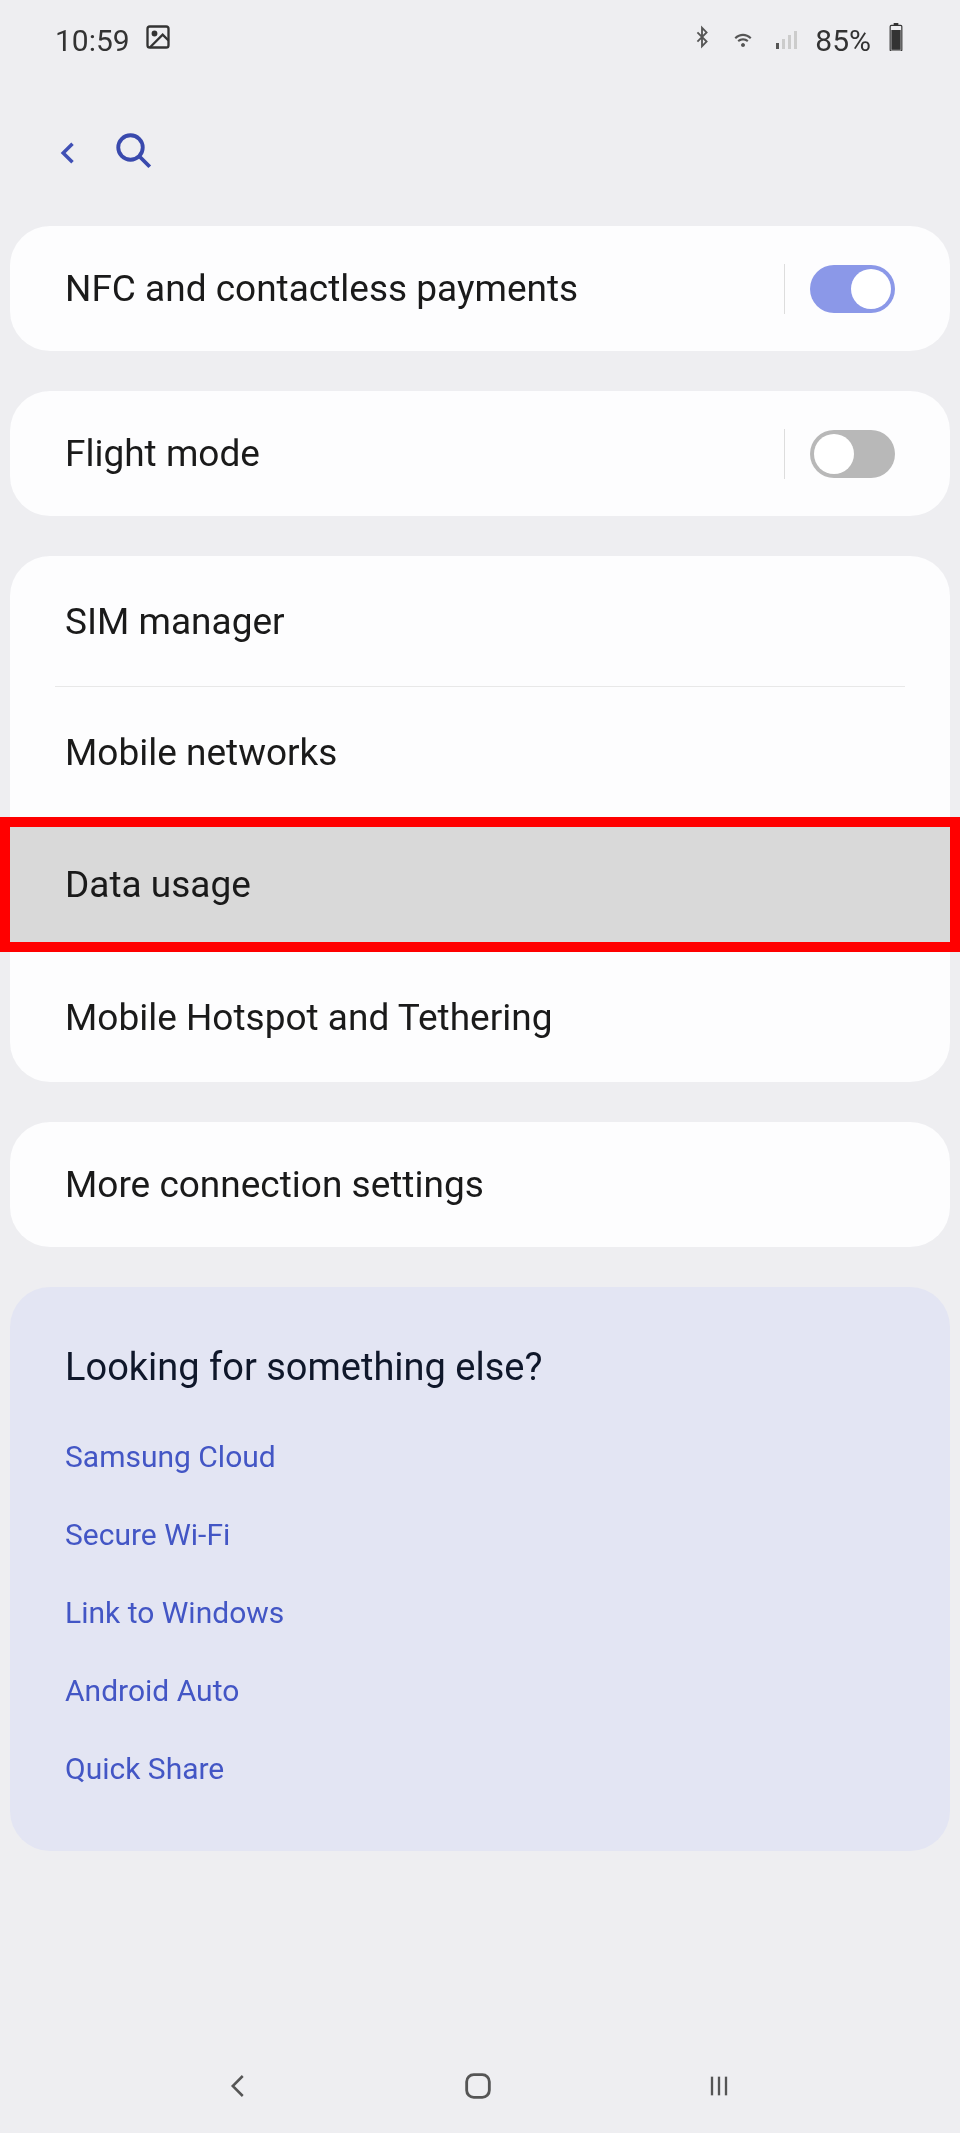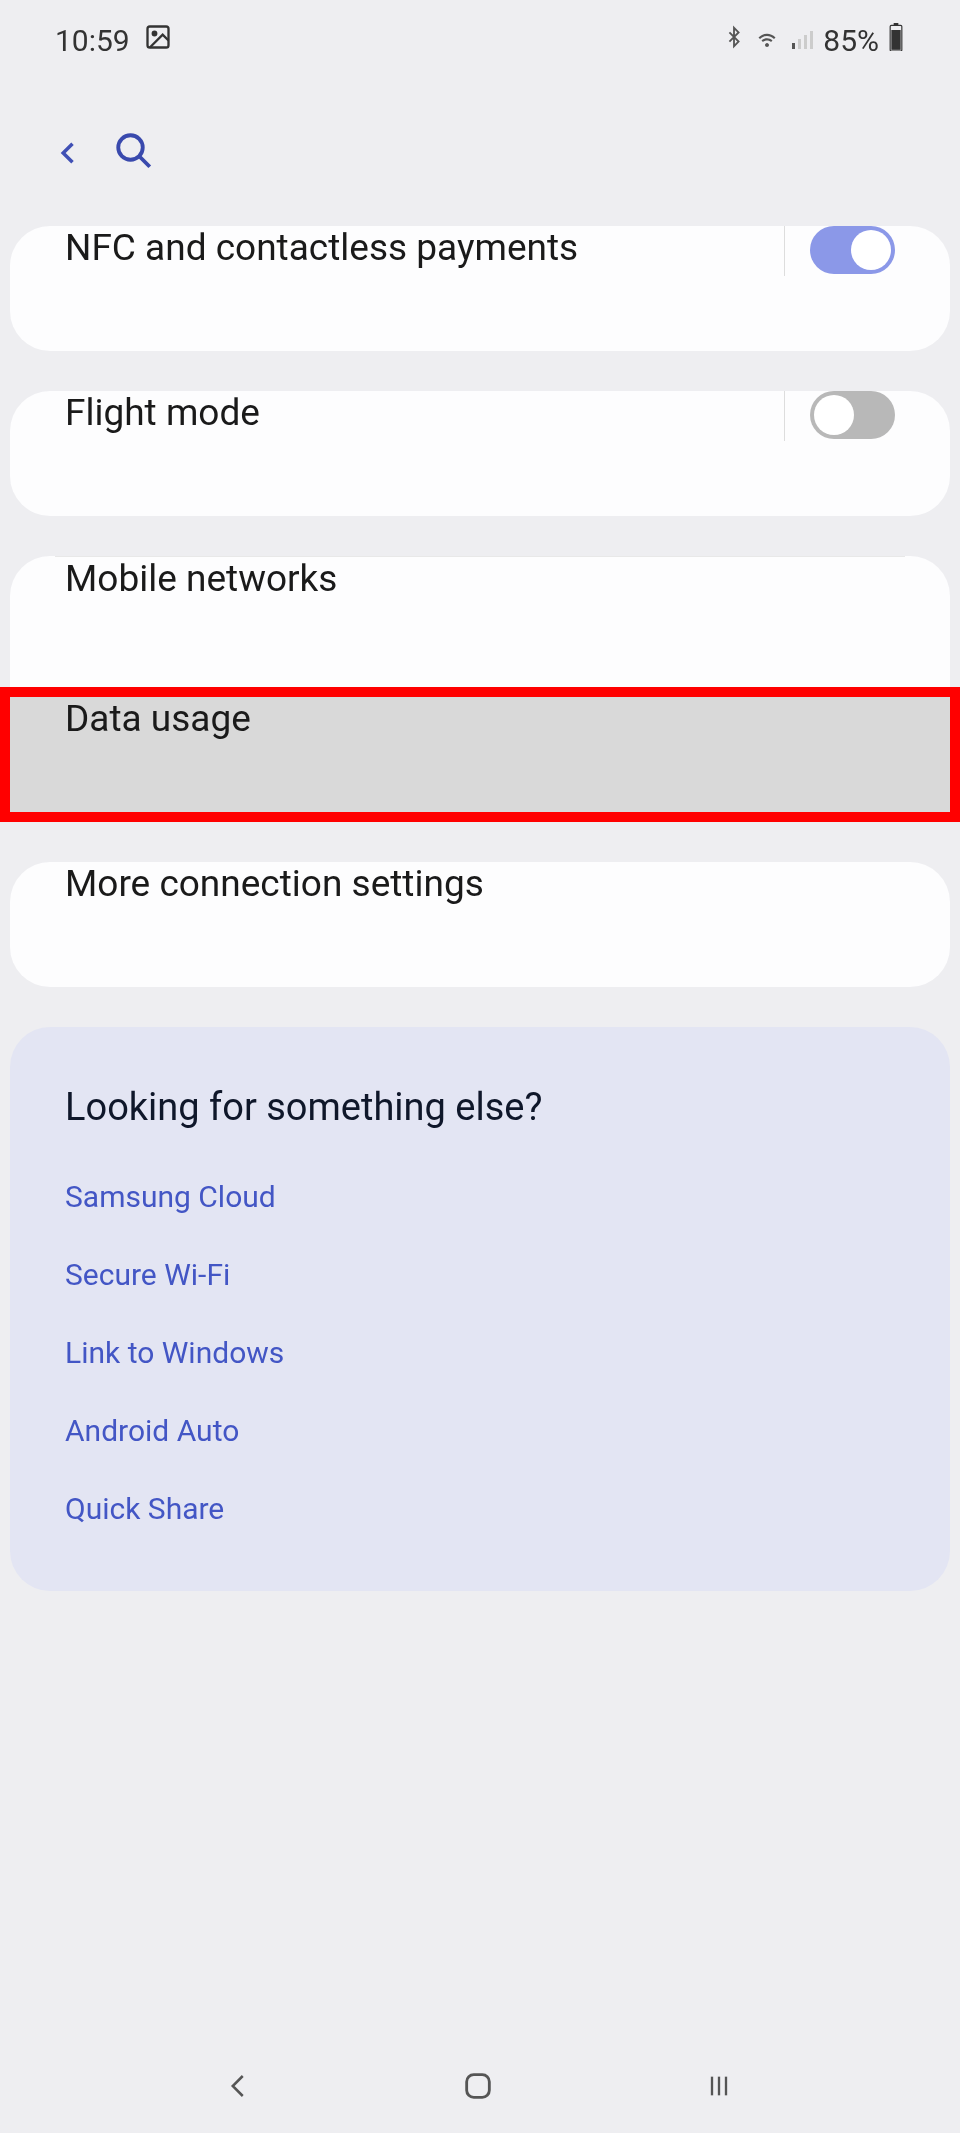--- a/index.html
+++ b/index.html
@@ -24,21 +24,21 @@
       color: #333;
     }
     .status-left {
       display: flex;
       align-items: center;
       gap: 14px;
     }
     .status-right {
       display: flex;
       align-items: center;
-      gap: 8px;
+      gap: 16px;
     }
     .icon-svg {
       display: inline-block;
     }
     .header {
       display: flex;
       align-items: center;
       padding: 50px 50px 50px 55px;
     }
     .back-btn {
@@ -56,20 +56,21 @@
     .search-btn {
       color: #3949ad;
     }
     .card {
       background: #fdfdfe;
       border-radius: 40px;
       margin: 0 10px 24px 10px;
     }
     .card-row {
       display: flex;
+      align-items: center;
       padding: 0 55px;
       min-height: 125px;
     }
     .card-row-label {
       font-size: 37px;
       color: #1a1a1a;
       flex: 1;
     }
     .divider {
       width: 1px;
@@ -221,28 +222,34 @@
   <div class="card-row">
     <span class="card-row-label">Flight mode</span>
     <div class="divider"></div>
     <div class="toggle off">
       <div class="toggle-knob"></div>
     </div>
   </div>
 </div>
 
 <div class="card" style="margin-top:40px;padding:0;">
+  <div class="card-row" style="min-height:130px;">
+    <span class="card-row-label">SIM manager</span>
+  </div>
   <div class="divider-h"></div>
   <div class="card-row" style="min-height:130px;">
     <span class="card-row-label">Mobile networks</span>
   </div>
   <div class="highlight-box" style="margin:0 -10px;">
     <div class="card-row" style="min-height:115px;border-radius:25px;">
       <span class="card-row-label">Data usage</span>
     </div>
+  </div>
+  <div class="card-row" style="min-height:130px;">
+    <span class="card-row-label">Mobile Hotspot and Tethering</span>
   </div>
 </div>
 
 <div class="card" style="margin-top:40px;">
   <div class="card-row">
     <span class="card-row-label">More connection settings</span>
   </div>
 </div>
 
 <div class="suggestion-card">

